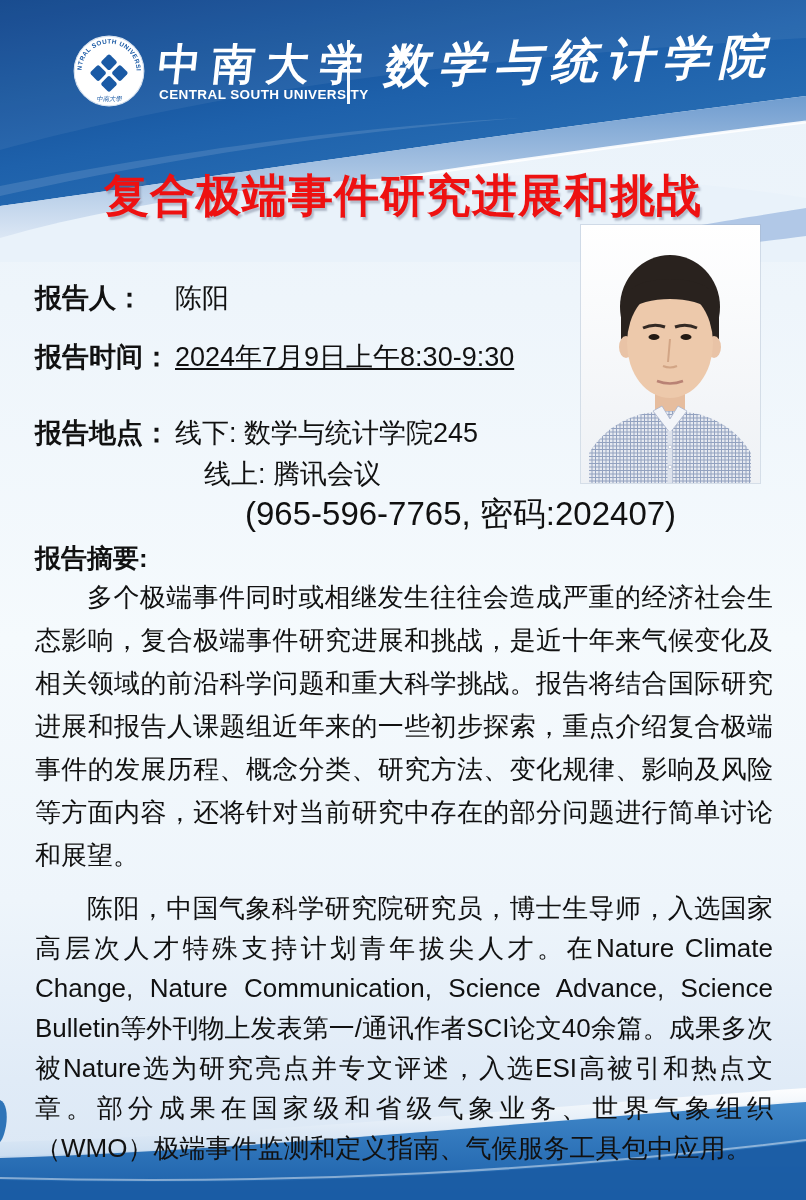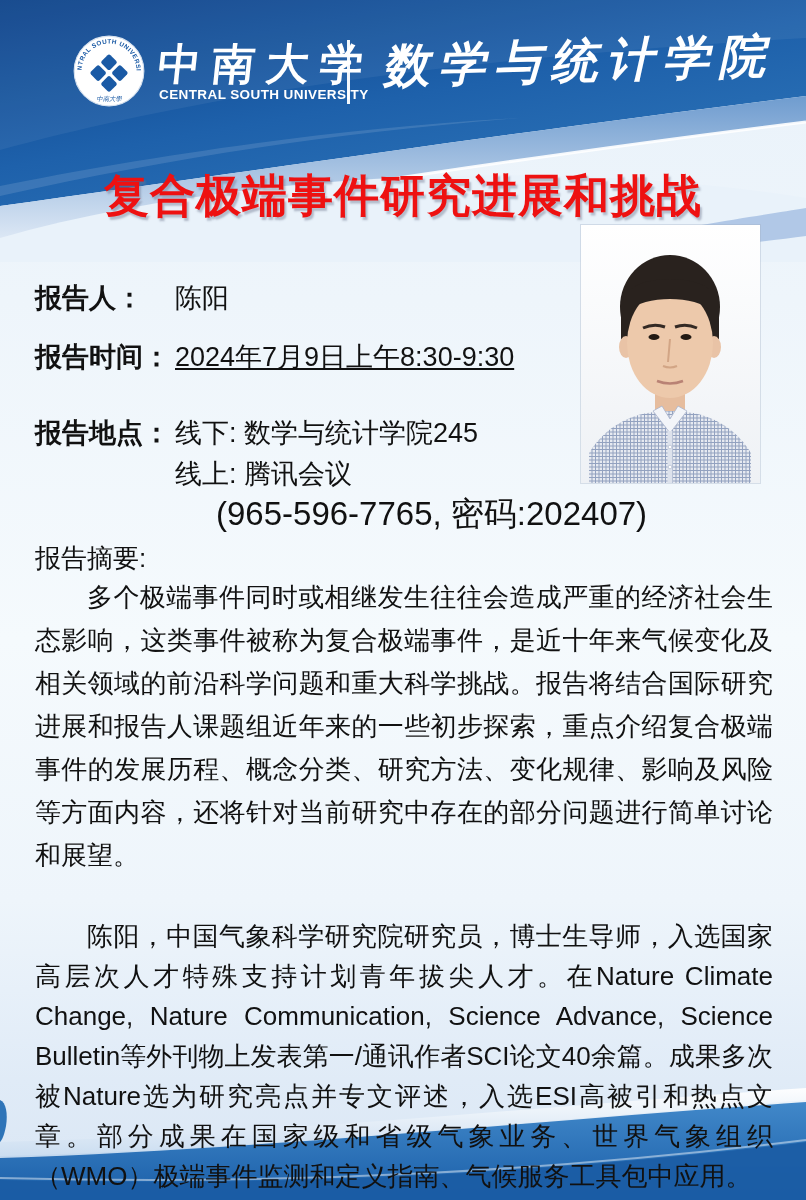--- a/index.html
+++ b/index.html
@@ -22,33 +22,33 @@
         letter-spacing:9px;transform:rotate(-1.5deg);white-space:nowrap;}
 
   .title{position:absolute;left:0;right:0;top:166px;z-index:4;margin:0;text-align:center;
          font-size:45px;font-weight:700;color:#ee1111;letter-spacing:1px;
          text-shadow:2px 3px 2px rgba(110,120,145,.45);}
 
   .info{position:absolute;left:0;top:0;z-index:4;font-size:27px;}
   .info .row{position:absolute;left:35px;white-space:nowrap;}
   .info .lbl{display:inline-block;width:140px;font-weight:700;}
   .row.r1{top:280px;} .row.r2{top:339px;text-decoration:underline;} .row.r3{top:400px;margin-top:15px;}
-  .line{position:absolute;white-space:nowrap;}
+  .line{position:absolute;white-space:nowrap;margin-left:29px;}
   .line.online{left:175px;top:456px;}
   .line.meeting{left:216px;top:492px;font-size:33px;}
 
   .photo{position:absolute;left:581px;top:225px;width:179px;height:258px;z-index:4;background:#fbfcfd;
          box-shadow:0 0 0 1px rgba(160,175,195,.35);}
 
-  .sec-h{position:absolute;left:35px;z-index:4;font-size:26px;font-weight:400;}
+  .sec-h{position:absolute;left:35px;z-index:4;font-size:26px;font-weight:700;}
   .abs-h{top:541px;} .bio-h{top:851px;}
   .para{position:absolute;left:35px;width:738px;z-index:4;text-align:justify;}
   .para p{margin:0;text-indent:2em;}
   .abstract{top:576px;font-size:26px;line-height:43px;}
-  .bio{top:888px;font-size:26px;line-height:40px;margin-top:28px;}
+  .bio{top:888px;font-size:26px;line-height:40px;}
 </style>
 </head>
 <body>
 
 <div class="poster">
 
   <svg class="hero" width="806" height="262" viewBox="0 0 806 262">
     <defs>
       <linearGradient id="hgrad" x1="0" y1="0" x2="0.7" y2="1">
         <stop offset="0" stop-color="#0b4189"></stop>
@@ -136,21 +136,21 @@
       <path d="M8,258 L8,228 C28,196 58,186 89,186 C120,186 150,196 170,228 L170,258 Z" fill="url(#plaid)"></path>
       <path d="M72,186 L89,208 L106,186 L97,181 L89,194 L81,181 Z" fill="#f3f5f9" stroke="#aab4cc" stroke-width="0.8"></path>
       <rect x="86.5" y="206" width="5" height="52" fill="#dde2ec"></rect>
       <circle cx="89" cy="222" r="1.8" fill="#ffffff" stroke="#9aa6bf" stroke-width="0.5"></circle>
       <circle cx="89" cy="242" r="1.8" fill="#ffffff" stroke="#9aa6bf" stroke-width="0.5"></circle>
     </svg>
   </div>
 
   <div class="sec-h abs-h">报告摘要:</div>
   <div class="para abstract">
-    <p>多个极端事件同时或相继发生往往会造成严重的经济社会生态影响，这类事件被称为复合极端事件，是近十年来气候变化及相关领域的前沿科学问题和重大科学挑战。报告将结合国际研究进展和报告人课题组近年来的一些初步探索，重点介绍复合极端事件的发展历程、概念分类、研究方法、变化规律、影响及风险等方面内容，还将针对当前研究中存在的部分问题进行简单讨论和展望。</p>
+    <p>多个极端事件同时或相继发生往往会造成严重的经济社会生态影响，复合极端事件研究进展和挑战，是近十年来气候变化及相关领域的前沿科学问题和重大科学挑战。报告将结合国际研究进展和报告人课题组近年来的一些初步探索，重点介绍复合极端事件的发展历程、概念分类、研究方法、变化规律、影响及风险等方面内容，还将针对当前研究中存在的部分问题进行简单讨论和展望。</p>
   </div>
 
   <div class="para bio">
     <p>陈阳，中国气象科学研究院研究员，博士生导师，入选国家高层次人才特殊支持计划青年拔尖人才。在Nature Climate Change, Nature Communication, Science Advance, Science Bulletin等外刊物上发表第一/通讯作者SCI论文40余篇。成果多次被Nature选为研究亮点并专文评述，入选ESI高被引和热点文章。部分成果在国家级和省级气象业务、世界气象组织（WMO）极端事件监测和定义指南、气候服务工具包中应用。</p>
   </div>
 
   <svg class="footerwave" width="806" height="120" viewBox="0 0 806 120">
     <defs>
       <linearGradient id="fgrad" x1="0" y1="0" x2="0" y2="1">
         <stop offset="0" stop-color="#4289ca"></stop>

